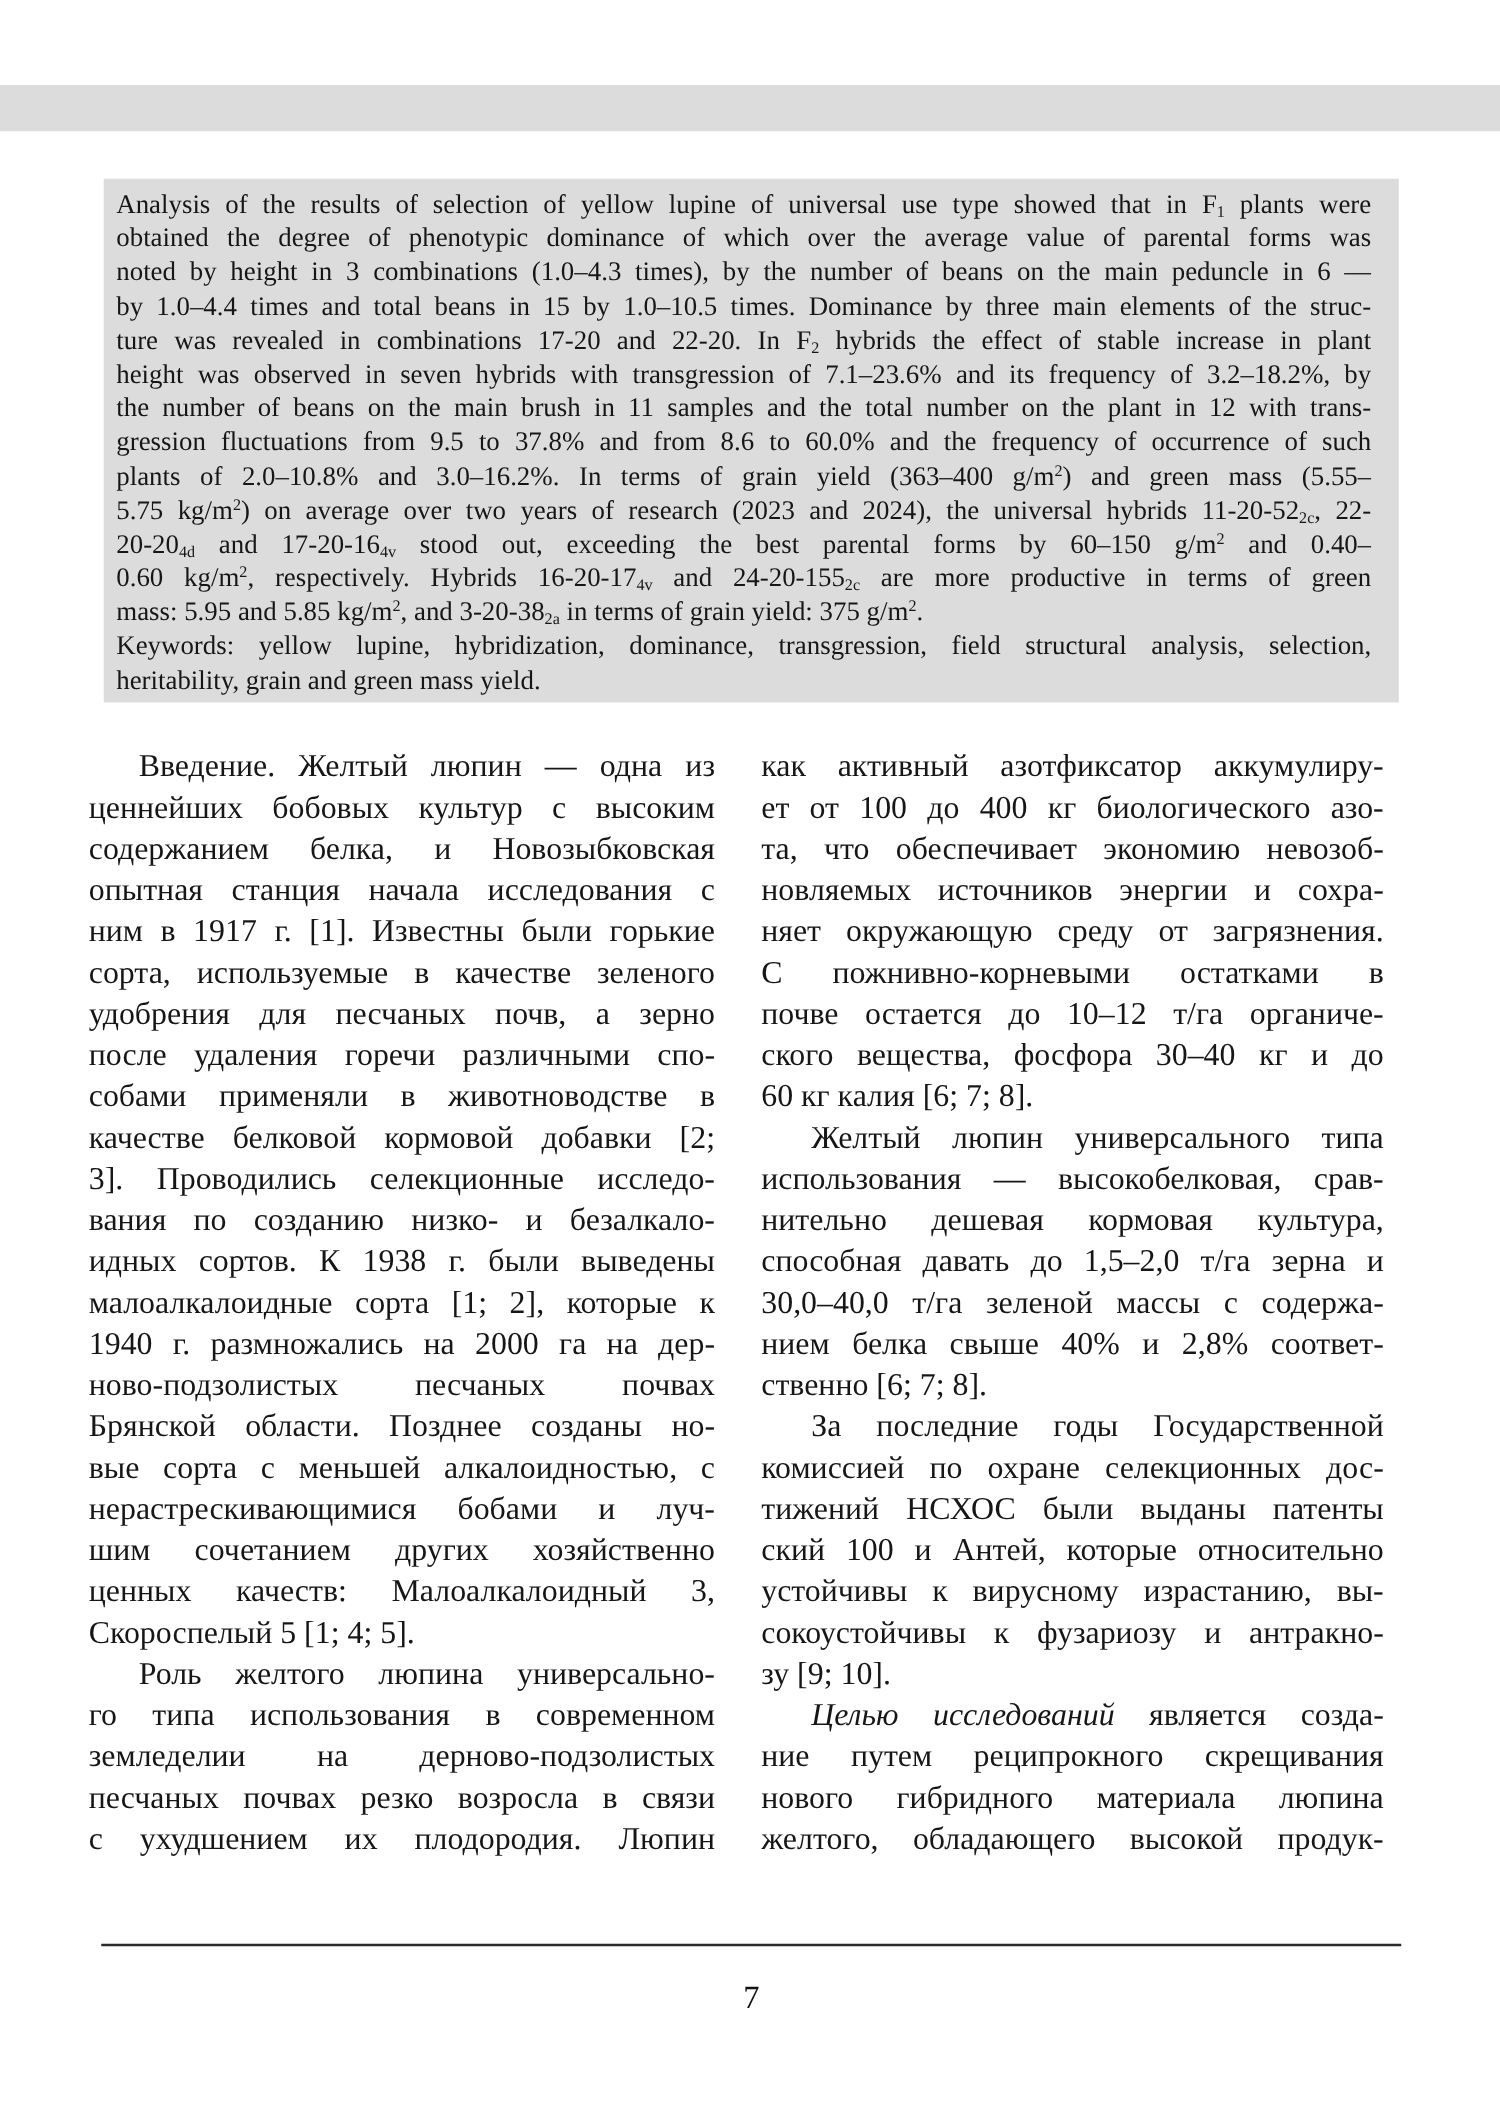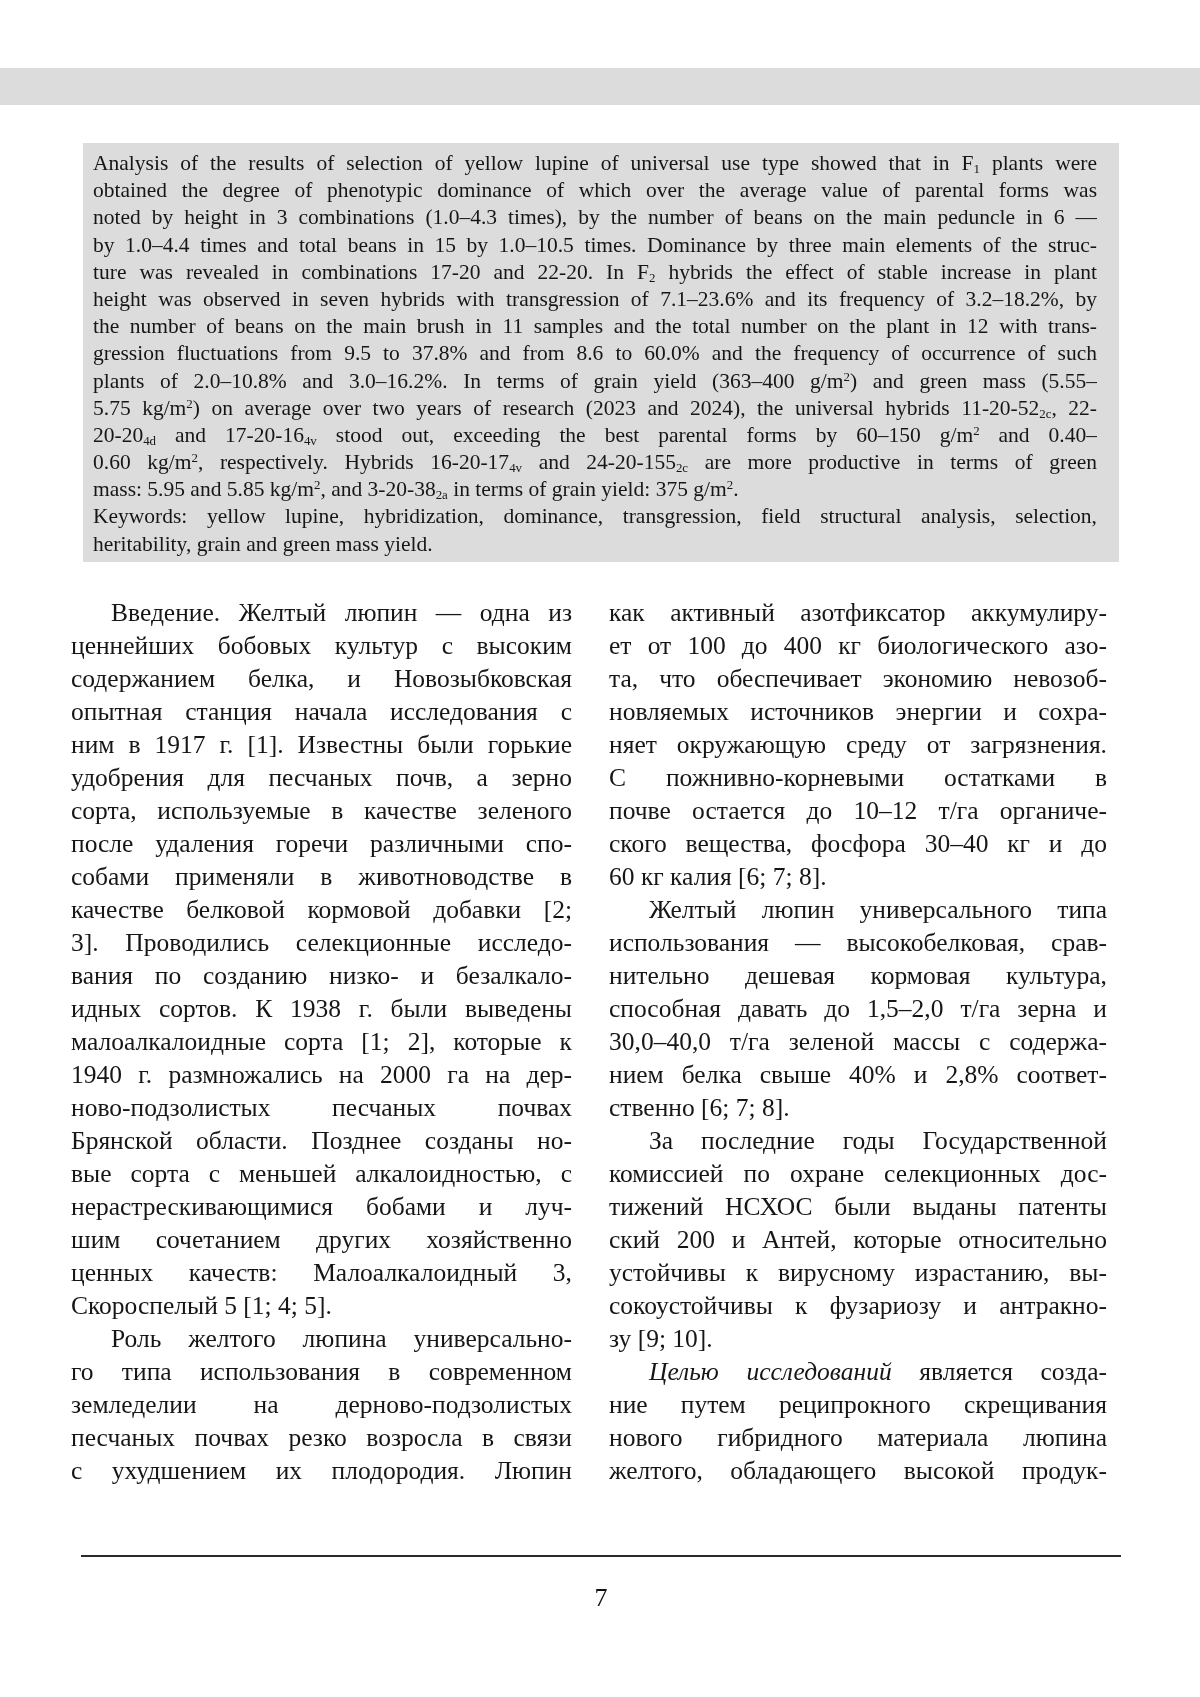--- a/index.html
+++ b/index.html
@@ -67,22 +67,22 @@
       <div class="line para-end">heritability, grain and green mass yield.</div>
     </div>
 
   <div class="columns">
     <div class="col" id="col-left">
         <div class="line indent"><b>Введение.</b> Желтый люпин — одна из</div>
         <div class="line">ценнейших бобовых культур с высоким</div>
         <div class="line">содержанием белка, и Новозыбковская</div>
         <div class="line">опытная станция начала исследования с</div>
         <div class="line">ним в 1917 г. [1]. Известны были горькие</div>
+        <div class="line">сорта, используемые в качестве зеленого</div>
         <div class="line">удобрения для песчаных почв, а зерно</div>
-        <div class="line">сорта, используемые в качестве зеленого</div>
         <div class="line">после удаления горечи различными спо-</div>
         <div class="line">собами применяли в животноводстве в</div>
         <div class="line">качестве белковой кормовой добавки [2;</div>
         <div class="line">3]. Проводились селекционные исследо-</div>
         <div class="line">вания по созданию низко- и безалкало-</div>
         <div class="line">идных сортов. К 1938 г. были выведены</div>
         <div class="line">малоалкалоидные сорта [1; 2], которые к</div>
         <div class="line">1940 г. размножались на 2000 га на дер-</div>
         <div class="line">ново-подзолистых песчаных почвах</div>
         <div class="line">Брянской области. Позднее созданы но-</div>
@@ -110,21 +110,21 @@
         <div class="line indent">Желтый люпин универсального типа</div>
         <div class="line">использования — высокобелковая, срав-</div>
         <div class="line">нительно дешевая кормовая культура,</div>
         <div class="line">способная давать до 1,5–2,0 т/га зерна и</div>
         <div class="line">30,0–40,0 т/га зеленой массы с содержа-</div>
         <div class="line">нием белка свыше 40% и 2,8% соответ-</div>
         <div class="line para-end">ственно [6; 7; 8].</div>
         <div class="line indent">За последние годы Государственной</div>
         <div class="line">комиссией по охране селекционных дос-</div>
         <div class="line">тижений НСХОС были выданы патенты</div>
-        <div class="line">ский 200 и Антей, которые относительно</div>
+        <div class="line">ский 100 и Антей, которые относительно</div>
         <div class="line">устойчивы к вирусному израстанию, вы-</div>
         <div class="line">сокоустойчивы к фузариозу и антракно-</div>
         <div class="line para-end">зу [9; 10].</div>
         <div class="line indent"><i>Целью исследований</i> является созда-</div>
         <div class="line">ние путем реципрокного скрещивания</div>
         <div class="line">нового гибридного материала люпина</div>
         <div class="line">желтого, обладающего высокой продук-</div>
       </div>
   </div>
 

